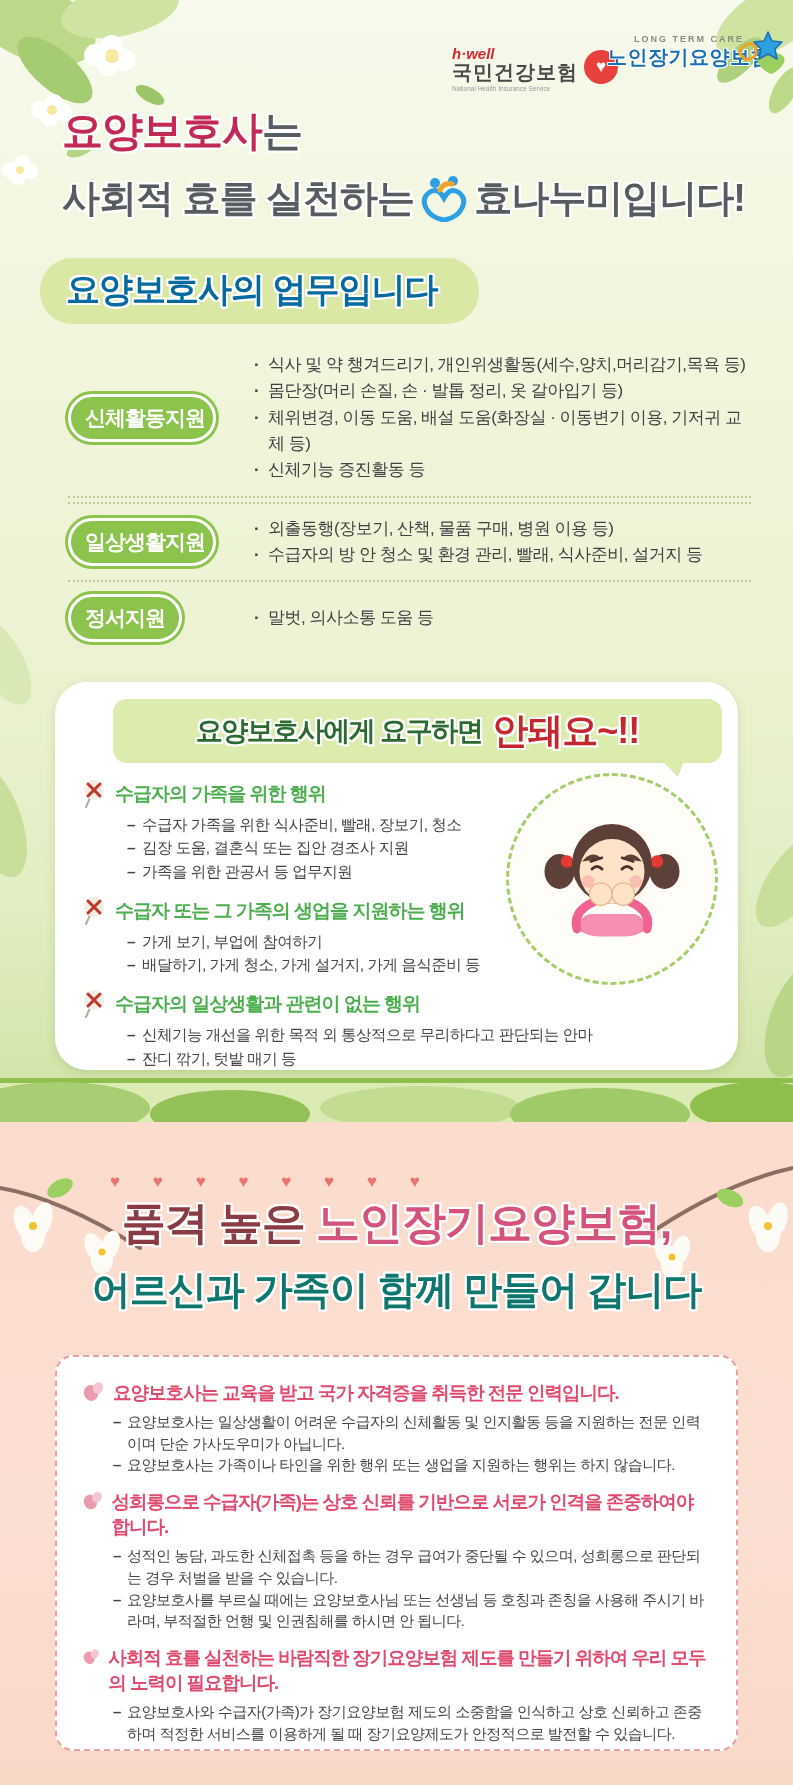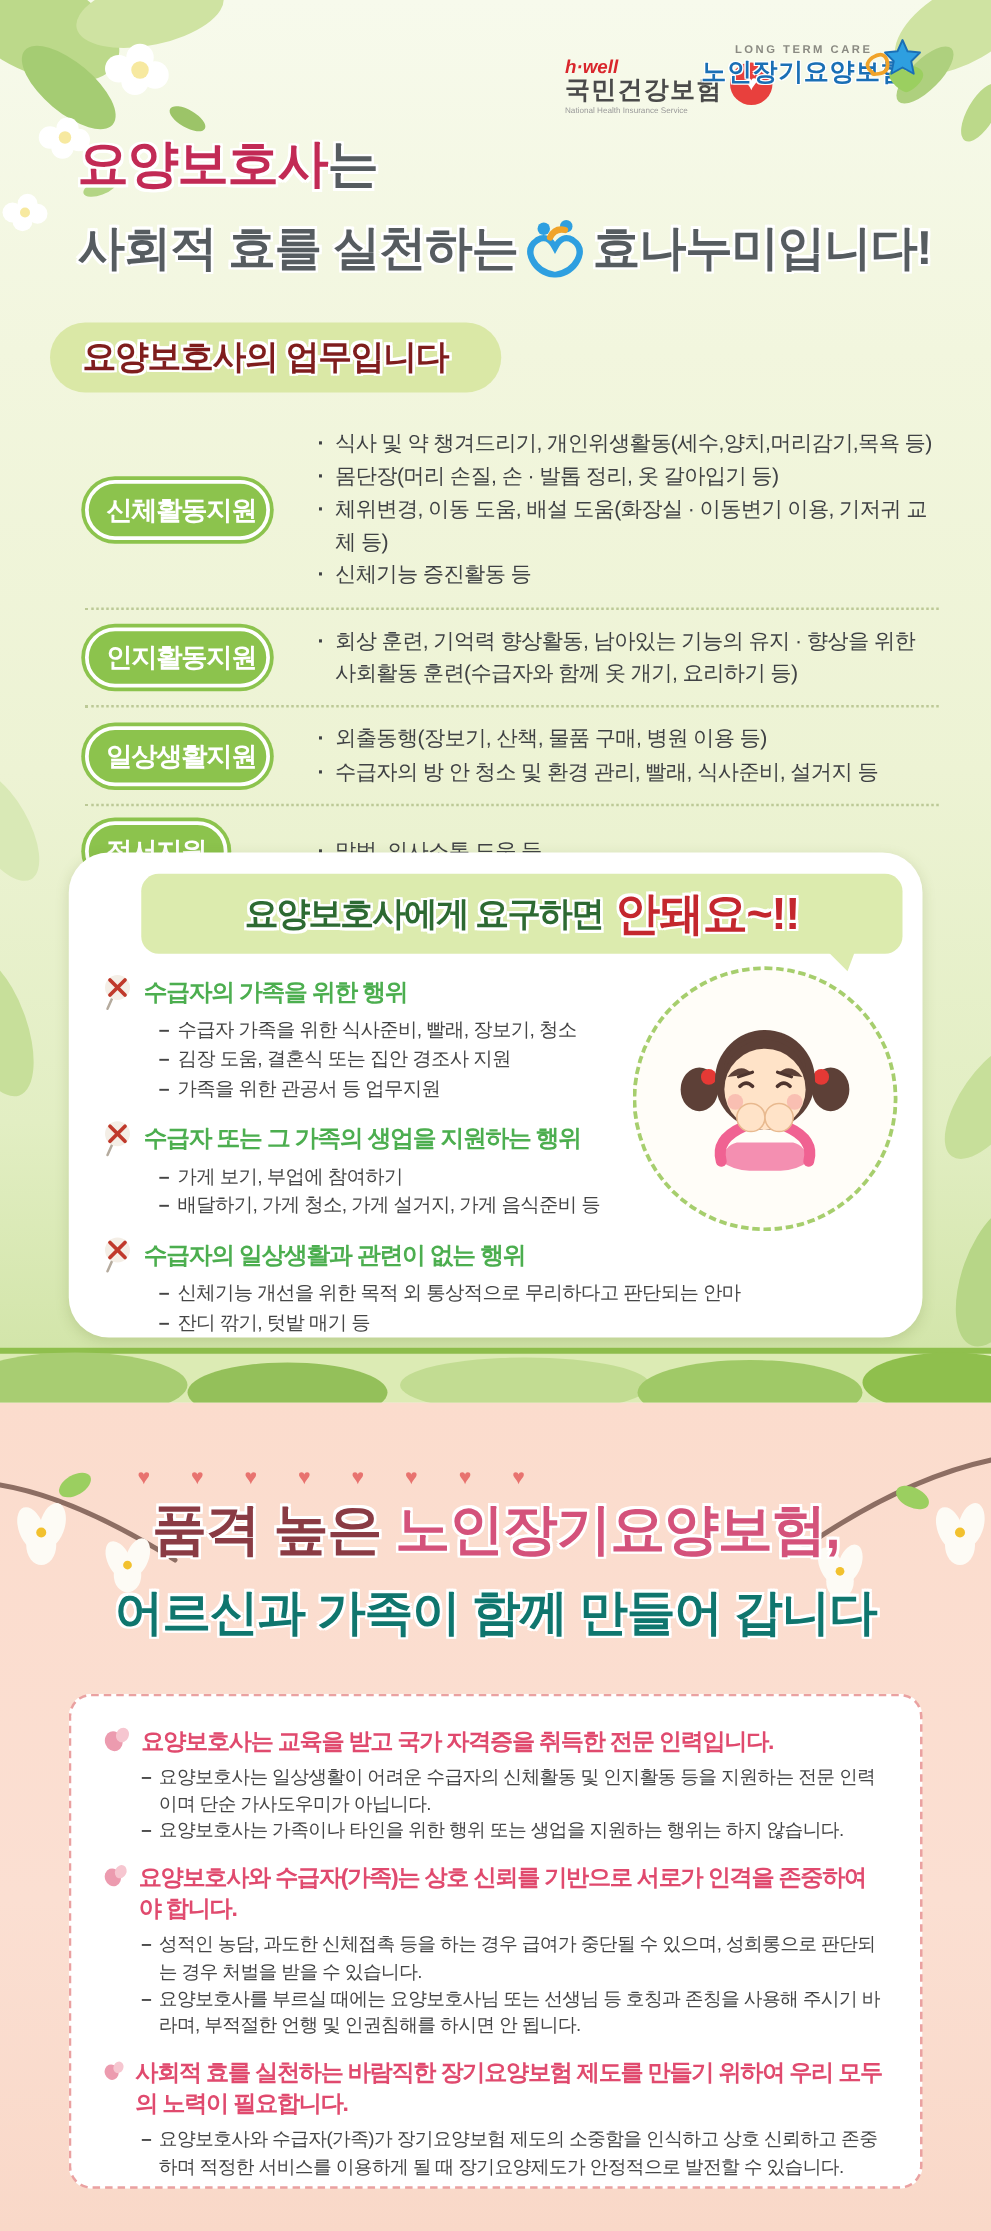--- a/index.html
+++ b/index.html
@@ -14,40 +14,40 @@
   .leaf-strip { position:absolute; top:1078px; left:0; width:793px; height:44px; }
   .deco { position:absolute; pointer-events:none; }
 
   
   .logo-hwell { position:absolute; top:46px; left:452px; display:flex; align-items:flex-start; gap:6px; }
   .hwell-brand { color:#d9262c; font-style:italic; font-weight:bold; font-size:15px; line-height:1; }
   .hwell-name { color:#4a4a4a; font-weight:bold; font-size:20px; line-height:1.1; letter-spacing:1px; }
   .hwell-sub { color:#9a9a9a; font-size:6.5px; margin-top:2px; }
   .hwell-heart { width:34px; height:34px; border-radius:50%; background:#e8403d; color:#fff;
     display:flex; align-items:center; justify-content:center; font-size:17px; margin-top:4px; }
-  .logo-ltc { position:absolute; top:34px; left:538px; width:210px; text-align:center; }
+  .logo-ltc { position:absolute; top:34px; left:584px; width:210px; text-align:center; }
   .ltc-small { color:#8a8a82; font-size:9px; letter-spacing:2px; font-weight:bold; }
   .ltc-name { color:#1a6fb5; font-weight:bold; font-size:20px; letter-spacing:0.5px;
     text-shadow:-1px -1px 0 #fff,1px -1px 0 #fff,-1px 1px 0 #fff,1px 1px 0 #fff; }
   .ltc-mark { position:absolute; top:-4px; right:4px; }
 
   .stroke-w { text-shadow:-2px -2px 0 #fff,2px -2px 0 #fff,-2px 2px 0 #fff,2px 2px 0 #fff,0 -2px 0 #fff,0 2px 0 #fff,-2px 0 0 #fff,2px 0 0 #fff; }
 
   .main-title { position:absolute; top:104px; left:62px; }
   .mt-line1 { font-size:41px; font-weight:bold; letter-spacing:-1px; }
   .mt-accent { color:#c22a55; }
   .mt-rest { color:#565c60; }
   .mt-line2 { margin-top:14px; font-size:38px; font-weight:bold; color:#565c60; letter-spacing:-1px;
     display:flex; align-items:center; gap:4px; }
   .hyo-icon { width:48px; height:46px; margin:0 2px; }
 
   
   .duties { position:absolute; top:258px; left:0; width:793px; }
-  .section-pill { display:inline-block; margin-left:40px; background:#dae8a6; color:#7f1d1d;
-    font-size:27px; font-weight:bold; padding:9px 42px 11px 26px; border-radius:32px; letter-spacing:-1px; }
+  .section-pill { display:inline-block; margin-left:40px; background:#dae8a6; color:#0369a1;
+    font-size:34px; font-weight:bold; padding:9px 42px 11px 26px; border-radius:32px; letter-spacing:-1px; }
   .duty-table { margin:20px 42px 0 68px; }
   .duty-row { display:flex; align-items:center; padding:8px 0; }
   .duty-pill-cell { width:148px; flex:0 0 148px; display:flex; justify-content:flex-start; }
   .duty-pill { background:#8cc34d; color:#fff; font-weight:bold; font-size:21px; letter-spacing:-1px;
     padding:7px 14px; border-radius:999px; border:3px solid #fff; box-shadow:0 0 0 3px #8cc34d;
     white-space:nowrap; text-align:center; min-width:112px; }
   .duty-items { flex:1; padding-left:38px; }
   .duty-items div { position:relative; color:#3f4144; font-size:17px; line-height:1.55; padding-left:14px; letter-spacing:-0.5px; }
   .duty-items div::before { content:"\00B7"; position:absolute; left:0; font-weight:bold; color:#3f4144; }
   .duty-sep { border-top:2px dotted #bcc996; margin:4px 0; }
@@ -187,28 +187,20 @@
           </div>
         <div class="duty-items">
           <div>식사 및 약 챙겨드리기, 개인위생활동(세수,양치,머리감기,목욕 등)</div>
           <div>몸단장(머리 손질, 손 · 발톱 정리, 옷 갈아입기 등)</div>
           <div>체위변경, 이동 도움, 배설 도움(화장실 · 이동변기 이용, 기저귀 교체 등)</div>
           <div>신체기능 증진활동 등</div>
         </div>
       </div>
       <div class="duty-sep"></div>
 
-      <div class="duty-row">
-        <div class="duty-pill-cell">
-            <span class="duty-pill">인지활동지원</span>
-          </div>
-        <div class="duty-items">
-          <div>회상 훈련, 기억력 향상활동, 남아있는 기능의 유지 · 향상을 위한 사회활동 훈련(수급자와 함께 옷 개기, 요리하기 등)</div>
-        </div>
-      </div>
       <div class="duty-sep"></div>
 
       <div class="duty-row">
         <div class="duty-pill-cell">
             <span class="duty-pill">일상생활지원</span>
           </div>
         <div class="duty-items">
           <div>외출동행(장보기, 산책, 물품 구매, 병원 이용 등)</div>
           <div>수급자의 방 안 청소 및 환경 관리, 빨래, 식사준비, 설거지 등</div>
         </div>
@@ -364,21 +356,21 @@
         <div>요양보호사는 가족이나 타인을 위한 행위 또는 생업을 지원하는 행위는 하지 않습니다.</div>
       </div>
     </div>
 
     <div class="notice">
       <div class="notice-head">
         <svg width="22" height="22" viewBox="0 0 22 22">
           <ellipse cx="8" cy="12" rx="7" ry="8" fill="#ec9baf" transform="rotate(-20 8 12)"></ellipse>
           <ellipse cx="15" cy="7" rx="5" ry="6" fill="#f6c6d0" transform="rotate(25 15 7)"></ellipse>
         </svg>
-        <span class="notice-title">요양보호사와 수급자(가족)는 상호 신뢰를 기반으로 서로가 인격을 존중하여야 합니다.</span>
+        <span class="notice-title">성희롱으로 수급자(가족)는 상호 신뢰를 기반으로 서로가 인격을 존중하여야 합니다.</span>
       </div>
       <div class="notice-items">
         <div>성적인 농담, 과도한 신체접촉 등을 하는 경우 급여가 중단될 수 있으며, 성희롱으로 판단되는 경우 처벌을 받을 수 있습니다.</div>
         <div>요양보호사를 부르실 때에는 요양보호사님 또는 선생님 등 호칭과 존칭을 사용해 주시기 바라며, 부적절한 언행 및 인권침해를 하시면 안 됩니다.</div>
       </div>
     </div>
 
     <div class="notice">
       <div class="notice-head">
         <svg width="22" height="22" viewBox="0 0 22 22">

